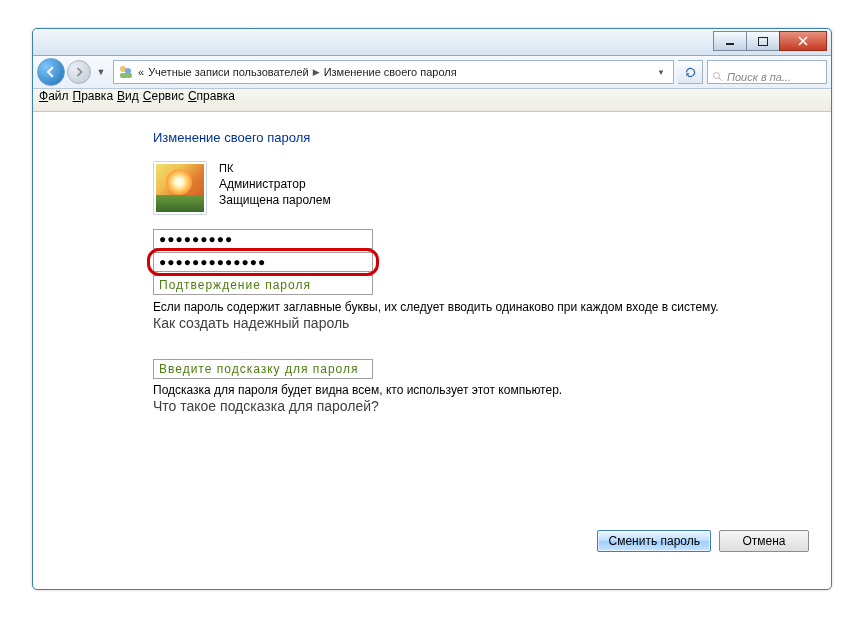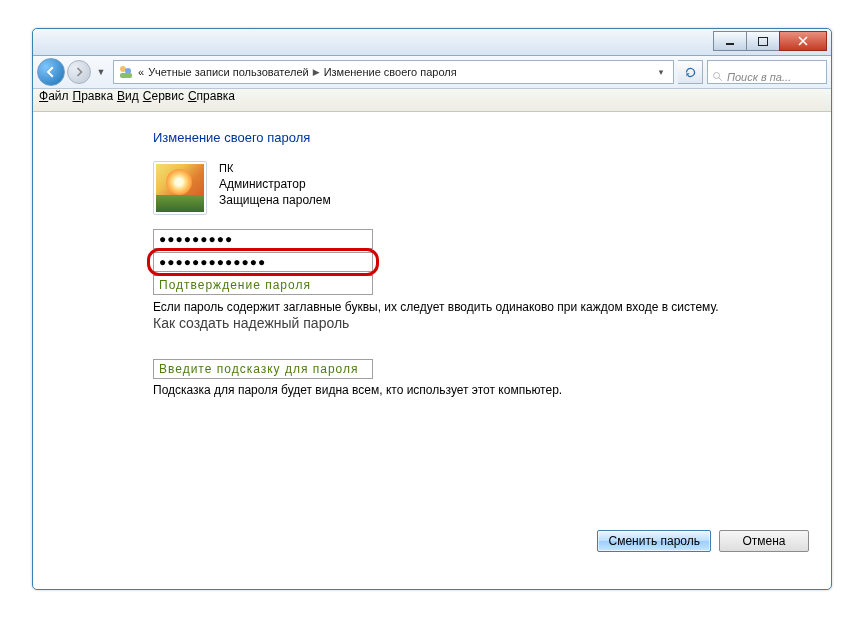--- a/index.html
+++ b/index.html
@@ -136,20 +136,21 @@
       </div>
       <input type="text" class="pw-input placeholder" readonly="" value="Подтверждение пароля" style="">
     </div>
 
     <div class="note">Если пароль содержит заглавные буквы, их следует вводить одинаково при каждом входе в систему.</div>
     <div class="link">Как создать надежный пароль</div>
 
     <div class="hint-block">
       <input type="text" class="pw-input placeholder" readonly="" value="Введите подсказку для пароля" style="">
       <div class="note" style="margin-top:2px">Подсказка для пароля будет видна всем, кто использует этот компьютер.</div>
+      <div class="link">Что такое подсказка для паролей?</div>
     </div>
 
     <div class="btnrow">
       <button class="btn primary">Сменить пароль</button>
       <button class="btn">Отмена</button>
     </div>
   </div>
 
 </div>
 

